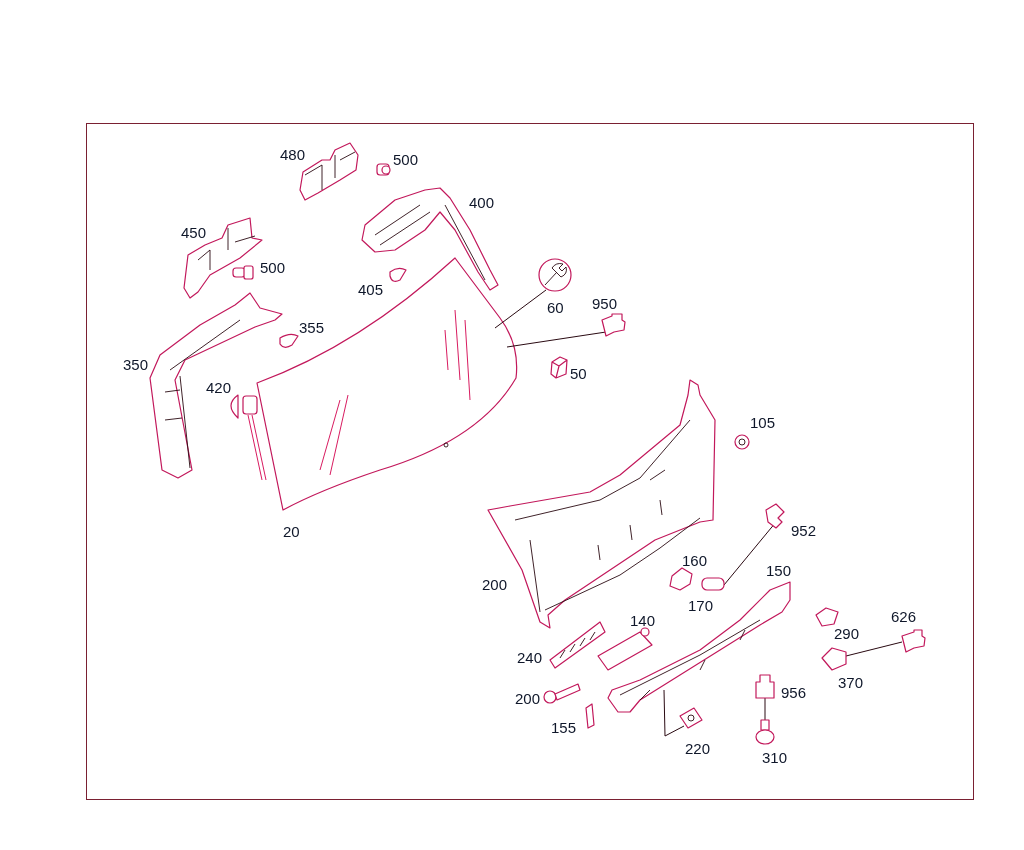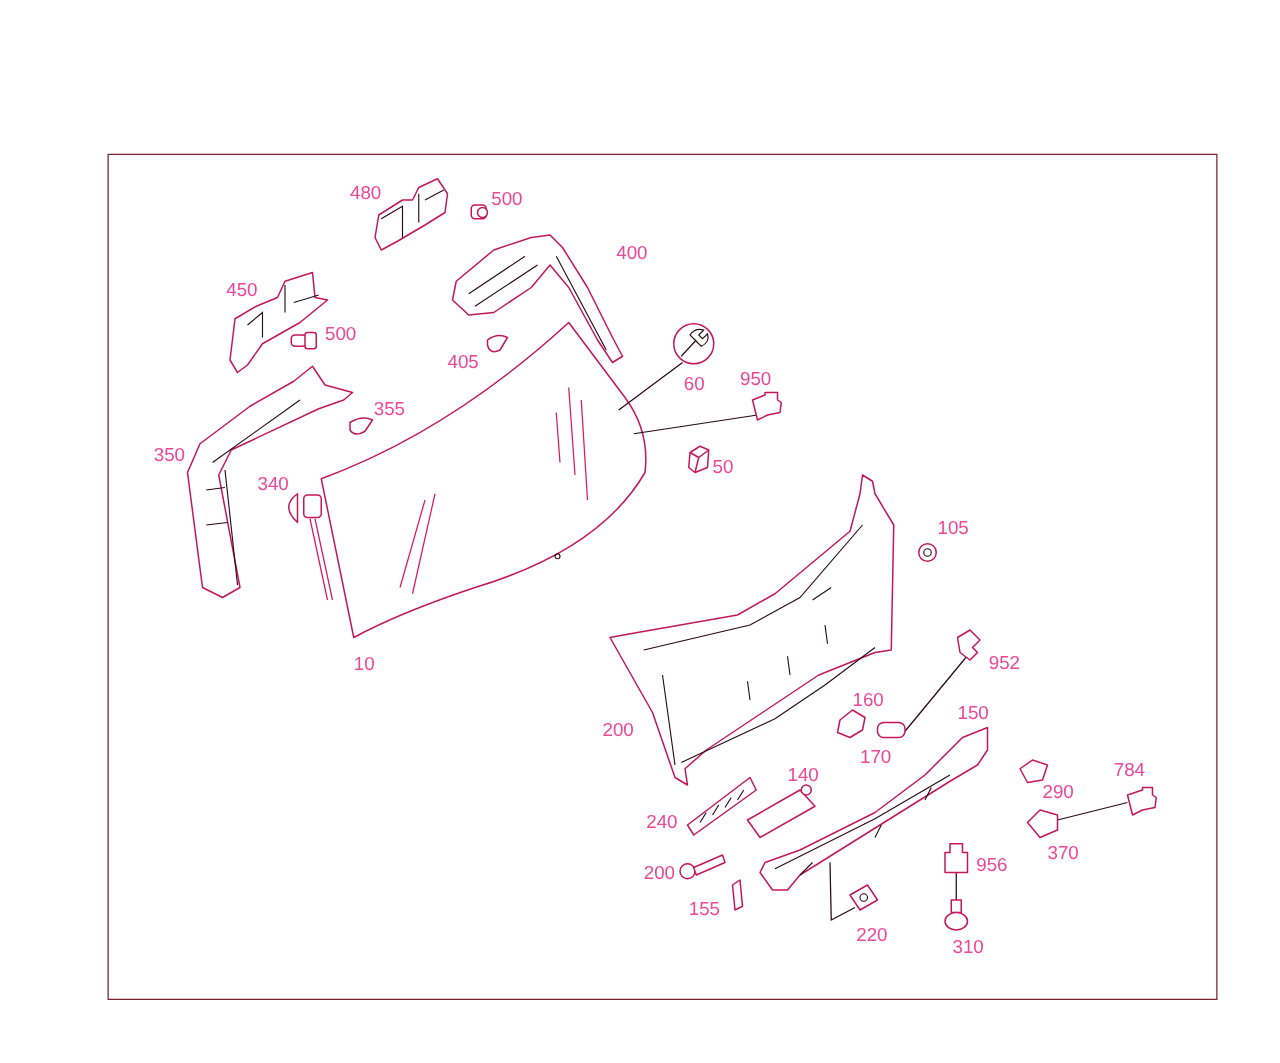--- a/index.html
+++ b/index.html
@@ -1,19 +1,19 @@
 <!DOCTYPE html>
 <html><head>
 <meta charset="utf-8">
 <style>
   html, body { margin:0; padding:0; background:#ffffff; }
   body { width:1024px; height:850px; position:relative; overflow:hidden; font-family:"Liberation Sans", sans-serif; }
   #frame { position:absolute; left:86px; top:123px; width:888px; height:677px; border:1px solid #7a2032; box-sizing:border-box; }
   svg#drawing { position:absolute; left:0; top:0; width:1024px; height:850px; }
-  .lbl { position:absolute; font-size:15px; color:#ec4899; line-height:1; white-space:nowrap; cursor:pointer; }
+  .lbl { position:absolute; font-size:15px; color:#0f172a; line-height:1; white-space:nowrap; cursor:pointer; }
   .part { fill:#ffffff; stroke:#c2185b; stroke-width:1.2; stroke-linejoin:round; }
   .part2 { fill:none; stroke:#2a0a12; stroke-width:0.9; }
   .lead { stroke:#2a0a12; stroke-width:1; fill:none; }
   .hatch { stroke:#d81b60; stroke-width:1; fill:none; }
 </style>
 </head>
 <body>
 
 <div id="frame"></div>
 
@@ -154,39 +154,39 @@
     <path class="part" d="M760,675 L770,675 L770,682 L774,682 L774,698 L756,698 L756,682 L760,682 Z"></path>
   </g>
   <g>
     <rect class="part" x="761" y="720" width="8" height="10"></rect>
     <ellipse class="part" cx="765" cy="737" rx="9" ry="7"></ellipse>
   </g>
 </svg>
 
 <span class="lbl" style="left:280px;top:147px">480</span>
 <span class="lbl" style="left:393px;top:152px">500</span>
-<span class="lbl" style="left:493px;top:195px">400</span>
+<span class="lbl" style="left:469px;top:195px">400</span>
 <span class="lbl" style="left:181px;top:225px">450</span>
 <span class="lbl" style="left:260px;top:260px">500</span>
 <span class="lbl" style="left:358px;top:282px">405</span>
 <span class="lbl" style="left:547px;top:300px">60</span>
 <span class="lbl" style="left:592px;top:296px">950</span>
 <span class="lbl" style="left:123px;top:357px">350</span>
 <span class="lbl" style="left:299px;top:320px">355</span>
 <span class="lbl" style="left:570px;top:366px">50</span>
-<span class="lbl" style="left:206px;top:380px">340</span>
+<span class="lbl" style="left:206px;top:380px">420</span>
 <span class="lbl" style="left:750px;top:415px">105</span>
-<span class="lbl" style="left:283px;top:524px">10</span>
+<span class="lbl" style="left:283px;top:524px">20</span>
 <span class="lbl" style="left:791px;top:523px">952</span>
 <span class="lbl" style="left:682px;top:553px">160</span>
 <span class="lbl" style="left:766px;top:563px">150</span>
 <span class="lbl" style="left:482px;top:577px">200</span>
 <span class="lbl" style="left:688px;top:598px">170</span>
 <span class="lbl" style="left:630px;top:613px">140</span>
-<span class="lbl" style="left:891px;top:609px">784</span>
+<span class="lbl" style="left:891px;top:609px">626</span>
 <span class="lbl" style="left:834px;top:626px">290</span>
 <span class="lbl" style="left:517px;top:650px">240</span>
 <span class="lbl" style="left:838px;top:675px">370</span>
 <span class="lbl" style="left:515px;top:691px">200</span>
 <span class="lbl" style="left:781px;top:685px">956</span>
 <span class="lbl" style="left:551px;top:720px">155</span>
 <span class="lbl" style="left:685px;top:741px">220</span>
 <span class="lbl" style="left:762px;top:750px">310</span>
 
 </body></html>

